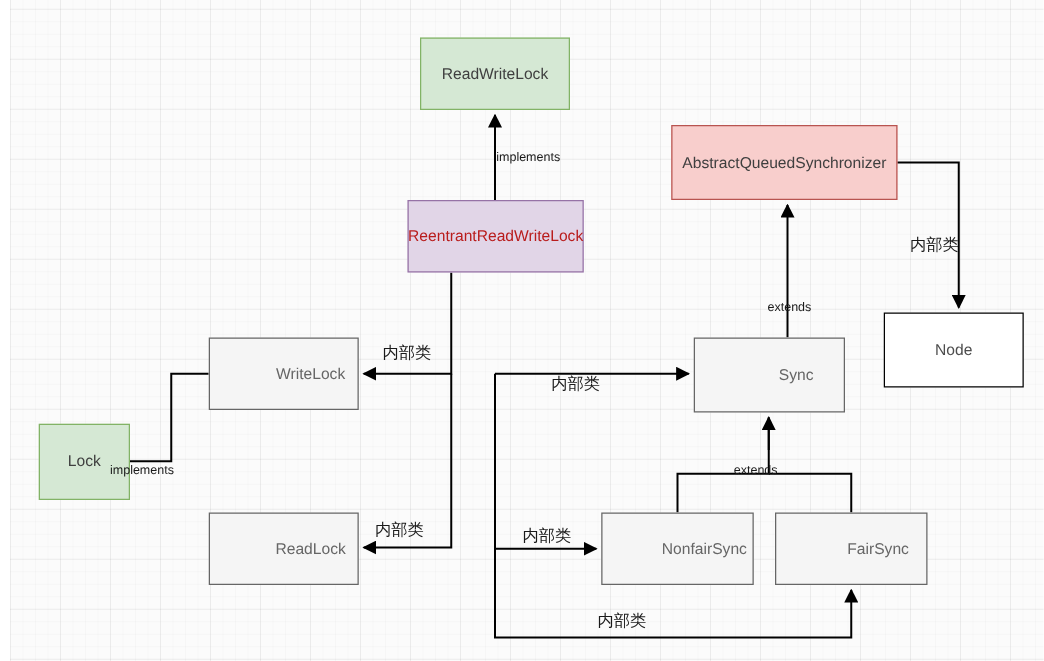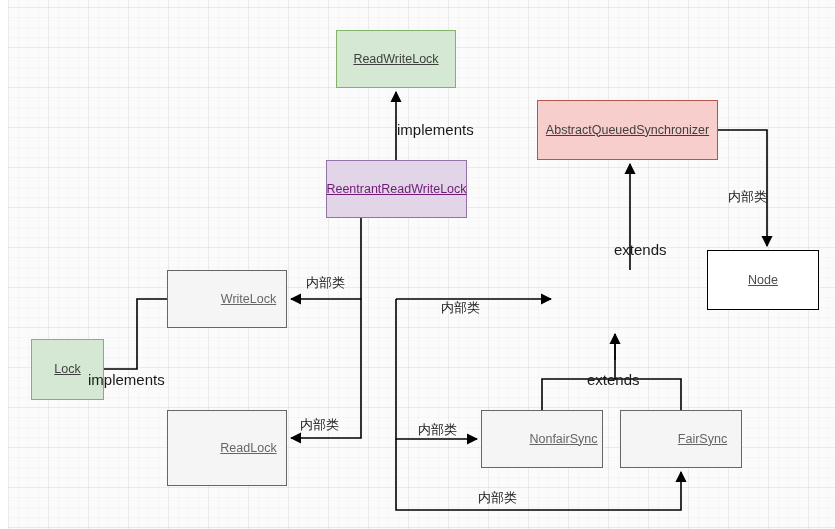--- a/index.html
+++ b/index.html
@@ -42,31 +42,30 @@
     display: flex;
     align-items: center;
     justify-content: center;
     font-size: 12.5px;
     line-height: 1.2;
     color: #4d4d4d;
     text-align: center;
     border-width: 1px;
     border-style: solid;
     white-space: nowrap;
-    text-decoration: underline;
   }
   .node.green  { background: #d5e8d4; border-color: #82b366; color: #3f3f3f; }
-  .node.purple { background: #e1d5e7; border-color: #9673a6; color: #701a75; }
+  .node.purple { background: #e1d5e7; border-color: #9673a6; color: #b91c1c; }
   .node.red    { background: #f8cecc; border-color: #b85450; color: #3f3f3f; }
   .node.grey   { background: #f5f5f5; border-color: #666666; color: #666666; padding-left: 43px; }
   .node.white  { background: #ffffff; border-color: #000000; color: #4d4d4d; }
 
   .edge-label {
     position: absolute;
-    font-size: 15px;
+    font-size: 10px;
     color: #1a1a1a;
     white-space: nowrap;
     background: transparent;
     line-height: 1;
   }
   .edge-label.cjk { font-family: "DejaVu Sans", "Liberation Sans", sans-serif; font-size: 13px; }
 </style>
 </head>
 <body>
 
@@ -118,26 +117,29 @@
   </div>
 
   <div class="node white" style="left:707px; top:250px; width:112px; height:60px;">
     <span>Node</span>
   </div>
 
   <div class="node grey" style="left:167px; top:270px; width:120px; height:58px;">
     <span>WriteLock</span>
   </div>
 
+  <div class="node grey" style="left:555px; top:270px; width:121px; height:60px;">
+    <span>Sync</span>
+  </div>
 
   <div class="node green" style="left:15px; top:339px; width:73px; height:61px;margin-left:16px;">
     <span>Lock</span>
   </div>
 
-  <div class="node grey" style="left:167px; top:410px; width:120px; height:76px;">
+  <div class="node grey" style="left:167px; top:410px; width:120px; height:58px;">
     <span>ReadLock</span>
   </div>
 
   <div class="node grey" style="left:481px; top:410px; width:122px; height:58px;">
     <span>NonfairSync</span>
   </div>
 
   <div class="node grey" style="left:620px; top:410px; width:122px; height:58px;">
     <span>FairSync</span>
   </div>

